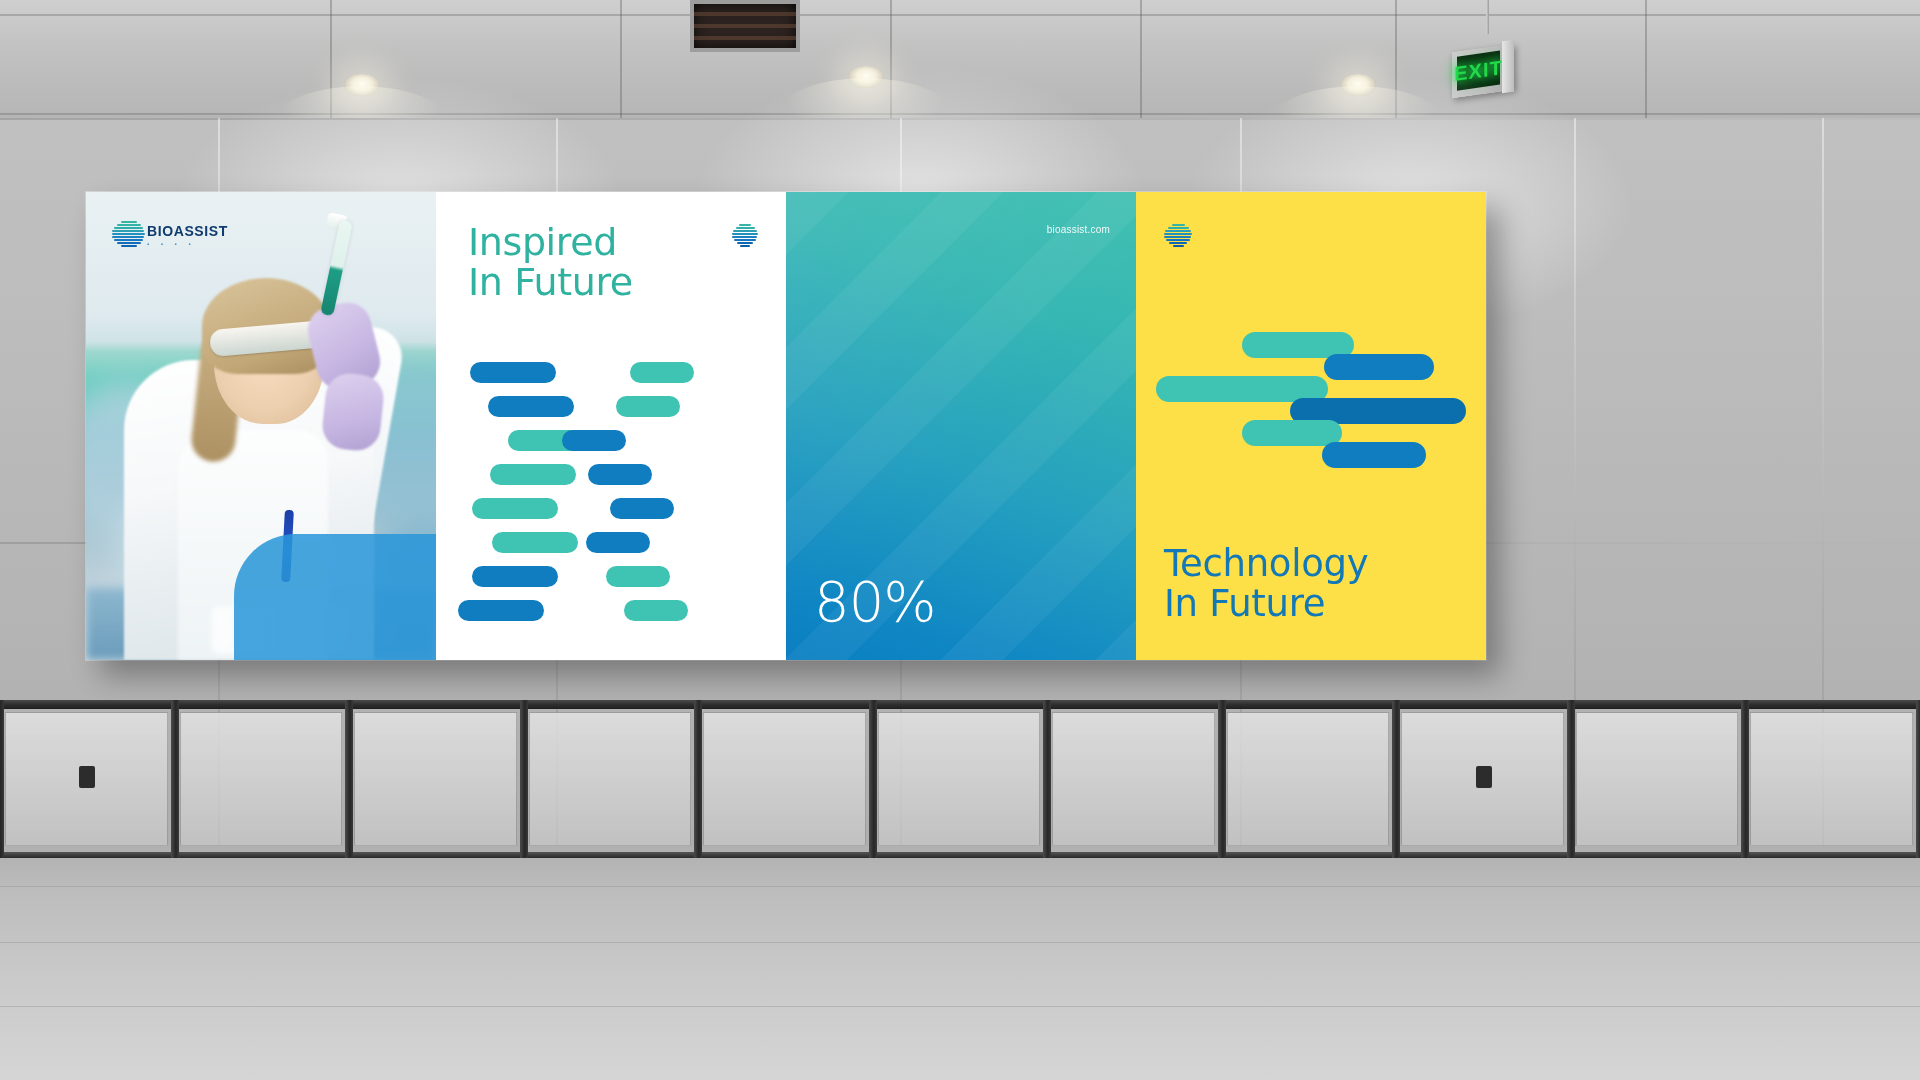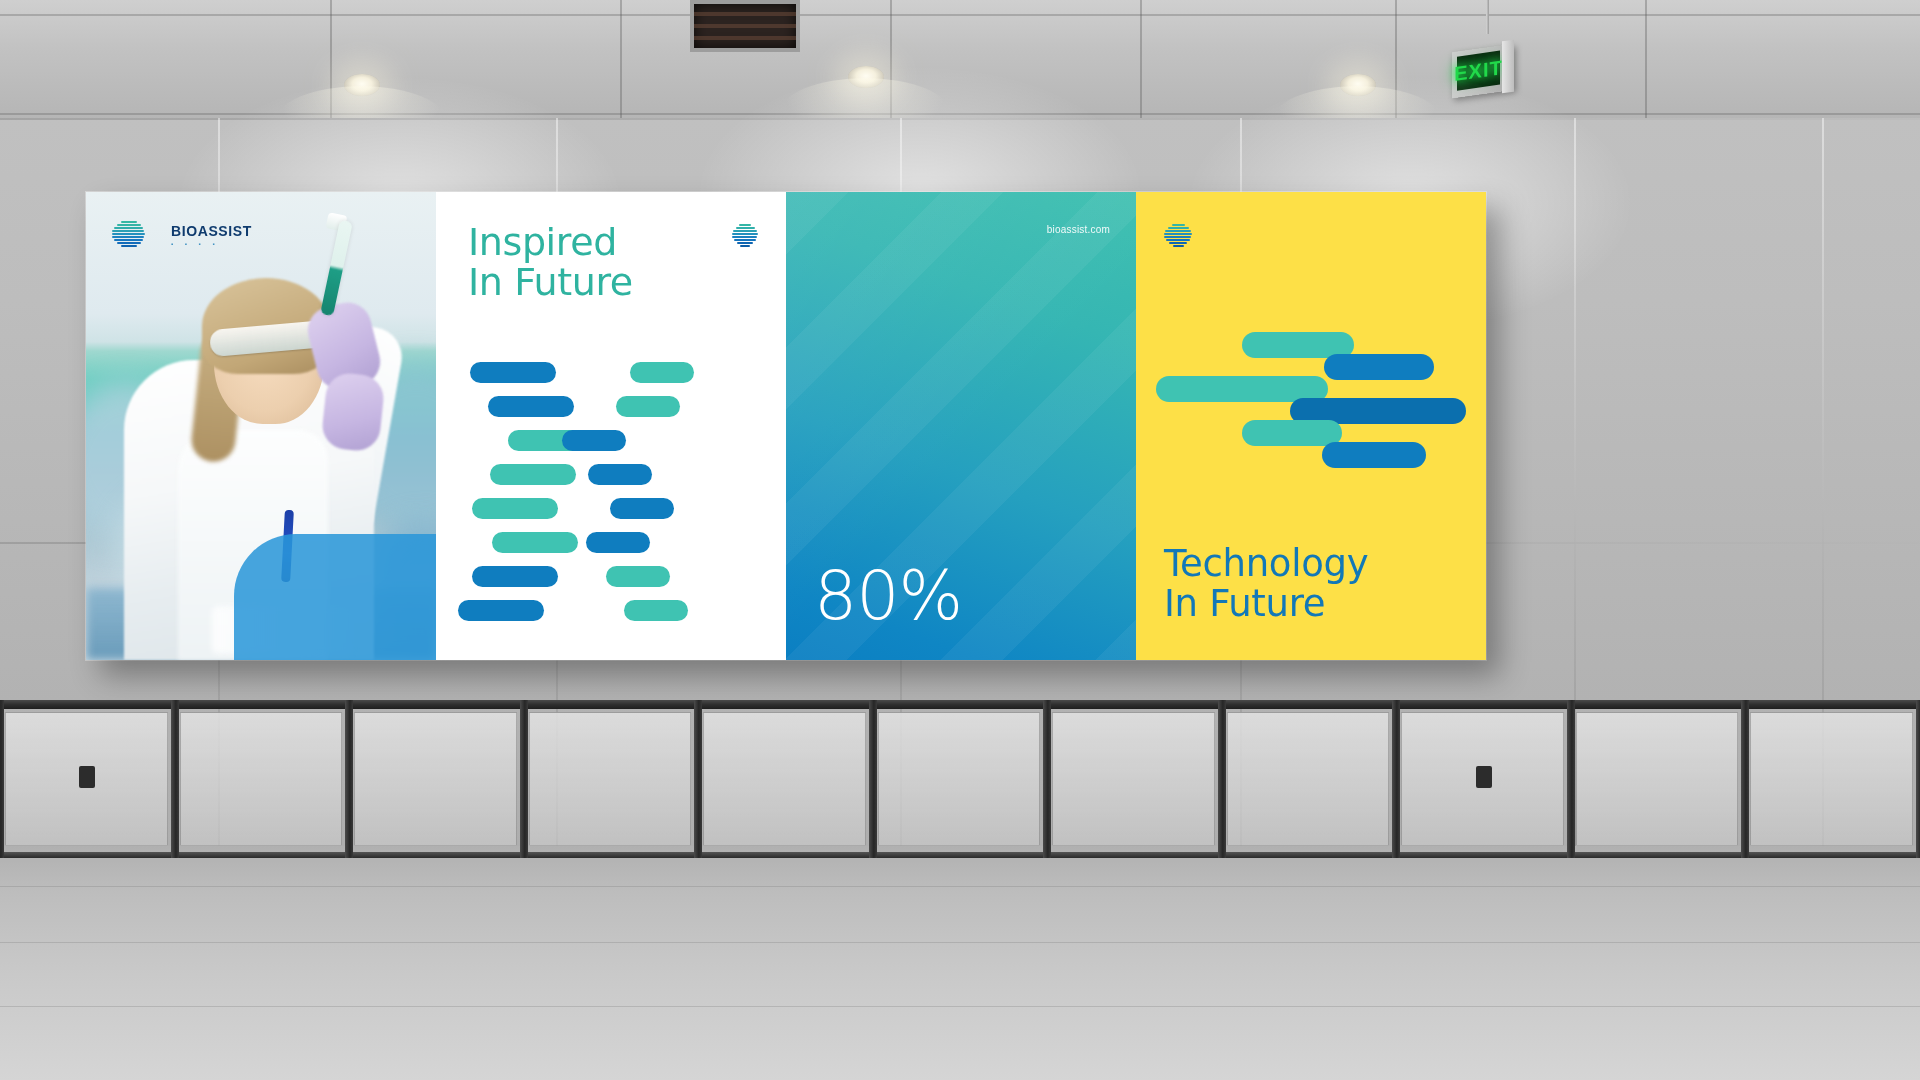--- a/index.html
+++ b/index.html
@@ -198,21 +198,21 @@
   .pen{
     position:absolute; left:197px; top:318px; width:9px; height:72px;
     background:linear-gradient(180deg,#1d3fa8,#2454c9 60%,#1b3b96);
     border-radius:4px; transform:rotate(3deg);
   }
   .blue-shape{
     position:absolute; left:148px; top:342px; width:232px; height:126px;
     background:rgba(41,150,216,.86);
     border-radius:62px 0 0 0;
   }
-  .p1-logo{ position:absolute; left:26px; top:28px; display:flex; align-items:center; gap:25px; }
+  .p1-logo{ position:absolute; left:26px; top:28px; display:flex; align-items:center; gap:1px; }
   .p1-logo-text{ display:flex; flex-direction:column; line-height:1; }
   .logo-word{ color:#0f3b6e; font-size:14px; font-weight:700; letter-spacing:.6px; }
   .logo-sub{ color:#1e7fb8; font-size:6px; letter-spacing:5px; margin-top:3px; opacity:.85; }
 
   
   .logo-mark{ position:relative; }
   .logo-mark i{ position:absolute; display:block; border-radius:2px; }
 
   
   .p2{ width:350px; background:#ffffff; }
@@ -245,21 +245,21 @@
     font-size:34px; line-height:1.22; font-weight:400; letter-spacing:-.2px;
     font-family:"DejaVu Sans", sans-serif;
   }
   .p3-head span{ display:block; }
   .p3-url{
     position:absolute; right:26px; top:32px; color:rgba(255,255,255,.92);
     font-size:10px; letter-spacing:.2px;
   }
   .p3-stat{
     position:absolute; left:28px; bottom:30px; color:#ffffff;
-    font-size:68px; line-height:1; font-weight:300; letter-spacing:-1px;
+    font-size:56px; line-height:1; font-weight:300; letter-spacing:-1px;
     font-family:"DejaVu Sans", sans-serif;
   }
 
   
   .p4{ width:350px; background:#fde047; }
   .p4-mark{ position:absolute; left:28px; top:32px; }
   .bars{ position:absolute; left:20px; top:140px; width:310px; height:120px; }
   .bars i{ position:absolute; display:block; border-radius:13px; height:26px; }
   .p4-head{
     position:absolute; left:28px; bottom:36px;

